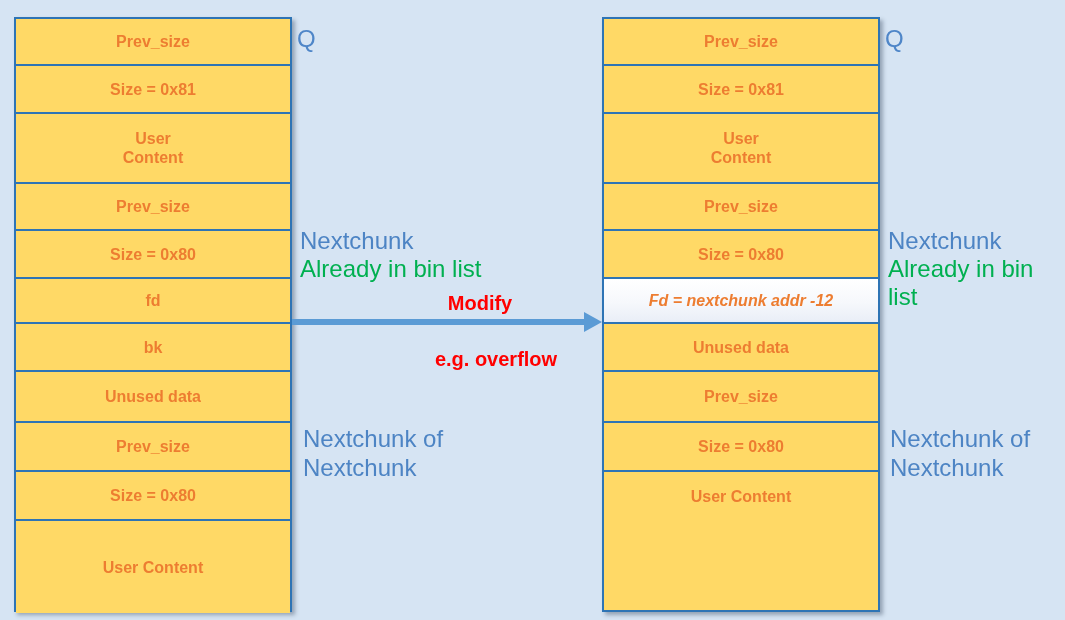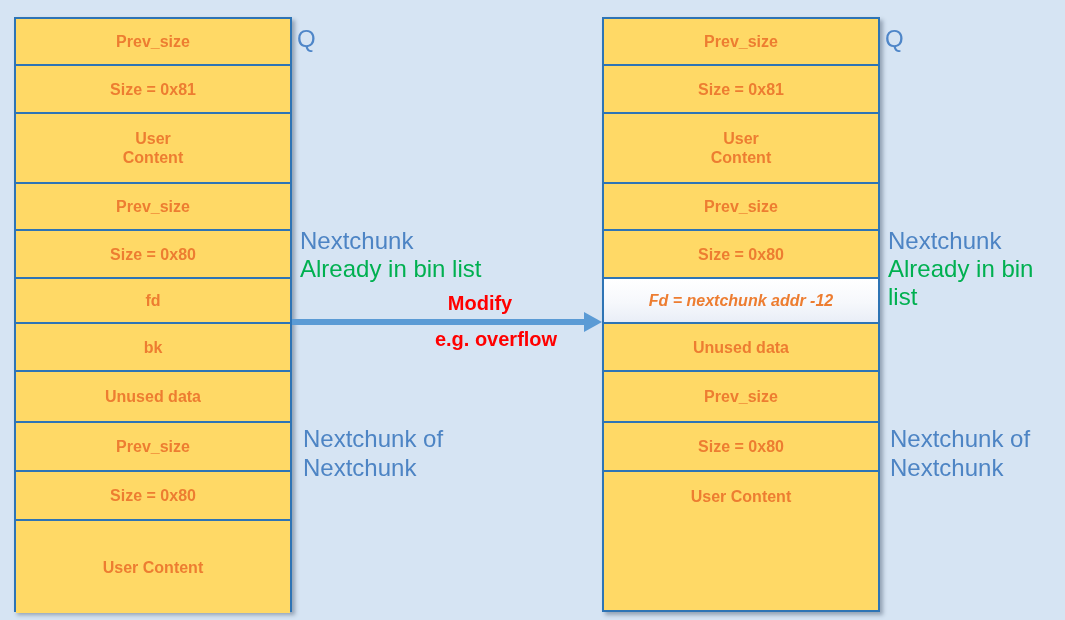--- a/index.html
+++ b/index.html
@@ -63,21 +63,21 @@
   .anno-mid-left{left:300px;top:227px;}
   .anno-mid-right{left:888px;top:227px;}
   .anno-bot-left{left:303px;top:424px;}
   .anno-bot-right{left:890px;top:424px;}
   .anno-bot{color:#4d84c4;white-space:pre-line;line-height:29px;}
   .arrow-caption{
     position:absolute;left:292px;width:296px;
     text-align:center;color:#ff0000;font-weight:bold;font-size:20px;margin-left:40px;
   }
   .cap-top{top:292px;}
-  .cap-bottom{top:328px;padding-left:16px;}
+  .cap-bottom{top:348px;padding-left:16px;}
   
   .arrow-shaft{
     position:absolute;left:292px;top:319px;
     width:294px;height:6px;background:#5b9bd5;
   }
   .arrow-head{
     position:absolute;left:584px;top:312px;
     width:0;height:0;
     border-left:18px solid #5b9bd5;
     border-top:10px solid transparent;

